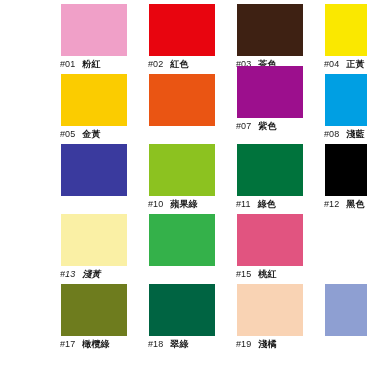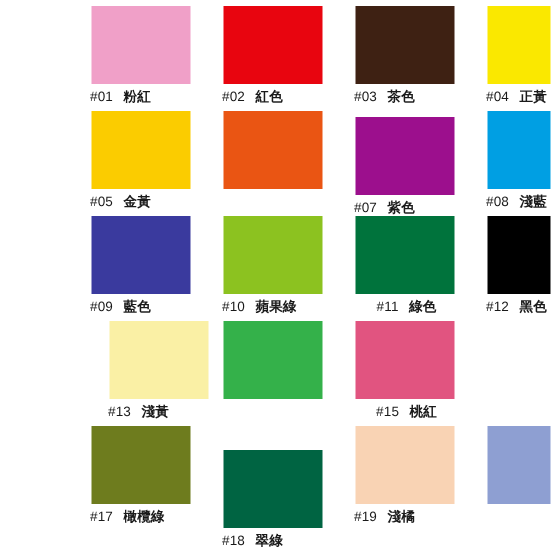--- a/index.html
+++ b/index.html
@@ -73,60 +73,59 @@
       <div class="swatch-chip" style="background: rgb(250, 232, 0);"></div>
       <div class="swatch-label"><span class="swatch-code">#04</span><span class="swatch-name">正黃</span></div>
     </div>
     <div class="swatch-cell" style="left: 0px; top: 70px;">
       <div class="swatch-chip" style="background: rgb(251, 204, 0);"></div>
       <div class="swatch-label"><span class="swatch-code">#05</span><span class="swatch-name">金黃</span></div>
     </div>
     <div class="swatch-cell" style="left: 88px; top: 70px;">
       <div class="swatch-chip" style="background: rgb(234, 85, 19);"></div>
     </div>
-    <div class="swatch-cell" style="left: 176px; top: 74px;">
+    <div class="swatch-cell" style="left: 176px; top: 62px;">
       <div class="swatch-chip" style="background: rgb(156, 15, 141);"></div>
       <div class="swatch-label"><span class="swatch-code">#07</span><span class="swatch-name">紫色</span></div>
     </div>
     <div class="swatch-cell" style="left: 264px; top: 70px;">
       <div class="swatch-chip" style="background: rgb(0, 159, 227);"></div>
       <div class="swatch-label"><span class="swatch-code">#08</span><span class="swatch-name">淺藍</span></div>
     </div>
     <div class="swatch-cell" style="left: 0px; top: 140px;">
       <div class="swatch-chip" style="background: rgb(58, 58, 158);"></div>
-      <div class="swatch-label"><span class="swatch-code">#09</span><span class="swatch-name">藍色</span></div>
     </div>
     <div class="swatch-cell" style="left: 88px; top: 140px;">
       <div class="swatch-chip" style="background: rgb(140, 194, 32);"></div>
       <div class="swatch-label"><span class="swatch-code">#10</span><span class="swatch-name">蘋果綠</span></div>
     </div>
-    <div class="swatch-cell" style="left: 176px; top: 140px; text-align: center;">
+    <div class="swatch-cell" style="left: 176px; top: 140px;">
       <div class="swatch-chip" style="background: rgb(0, 115, 60);"></div>
       <div class="swatch-label"><span class="swatch-code">#11</span><span class="swatch-name">綠色</span></div>
     </div>
     <div class="swatch-cell" style="left: 264px; top: 140px;">
       <div class="swatch-chip" style="background: rgb(0, 0, 0);"></div>
       <div class="swatch-label"><span class="swatch-code">#12</span><span class="swatch-name">黑色</span></div>
     </div>
-    <div class="swatch-cell" style="left: 12px; top: 210px;">
+    <div class="swatch-cell" style="left: 0px; top: 210px; font-style: italic;">
       <div class="swatch-chip" style="background: rgb(250, 240, 165);"></div>
       <div class="swatch-label"><span class="swatch-code">#13</span><span class="swatch-name">淺黃</span></div>
     </div>
     <div class="swatch-cell" style="left: 88px; top: 210px;">
       <div class="swatch-chip" style="background: rgb(52, 177, 74);"></div>
     </div>
-    <div class="swatch-cell" style="left: 176px; top: 210px; text-align: center;">
+    <div class="swatch-cell" style="left: 176px; top: 210px;">
       <div class="swatch-chip" style="background: rgb(225, 84, 128);"></div>
       <div class="swatch-label"><span class="swatch-code">#15</span><span class="swatch-name">桃紅</span></div>
     </div>
     <div class="swatch-cell" style="left: 0px; top: 280px;">
       <div class="swatch-chip" style="background: rgb(110, 124, 30);"></div>
       <div class="swatch-label"><span class="swatch-code">#17</span><span class="swatch-name">橄欖綠</span></div>
     </div>
-    <div class="swatch-cell" style="left: 88px; top: 296px; text-decoration: underline;">
+    <div class="swatch-cell" style="left: 88px; top: 280px; text-decoration: underline;">
       <div class="swatch-chip" style="background: rgb(0, 100, 66);"></div>
       <div class="swatch-label"><span class="swatch-code">#18</span><span class="swatch-name">翠綠</span></div>
     </div>
     <div class="swatch-cell" style="left: 176px; top: 280px;">
       <div class="swatch-chip" style="background: rgb(249, 211, 180);"></div>
       <div class="swatch-label"><span class="swatch-code">#19</span><span class="swatch-name">淺橘</span></div>
     </div>
     <div class="swatch-cell" style="left: 264px; top: 280px;">
       <div class="swatch-chip" style="background: rgb(142, 159, 210);"></div>
     </div>

